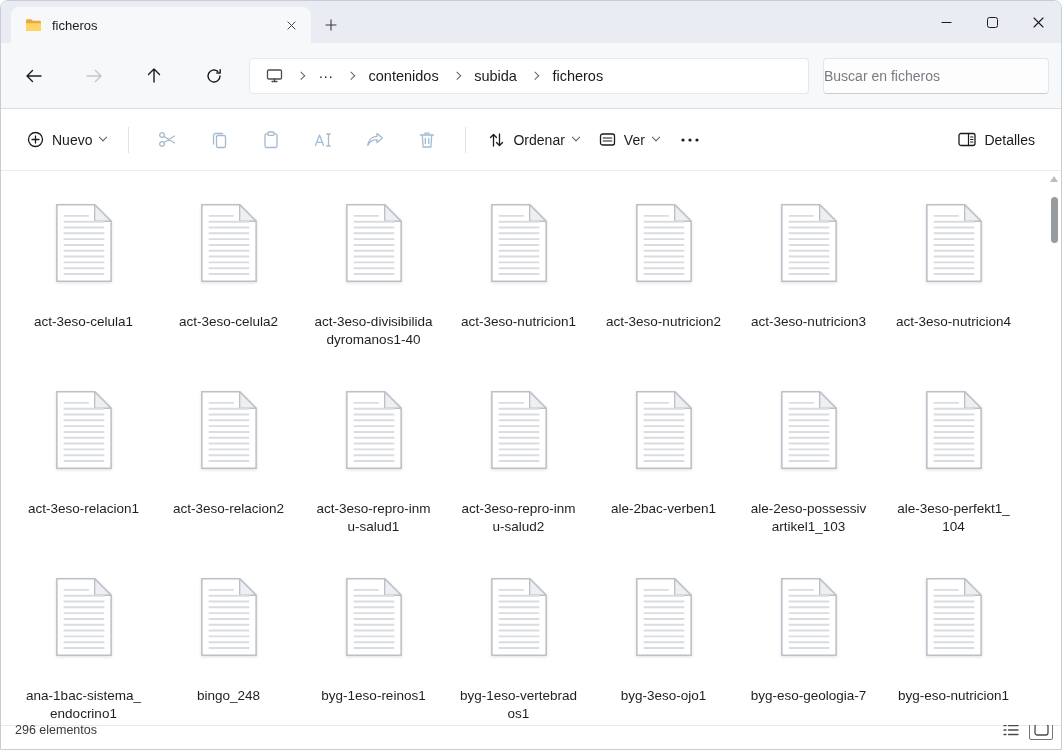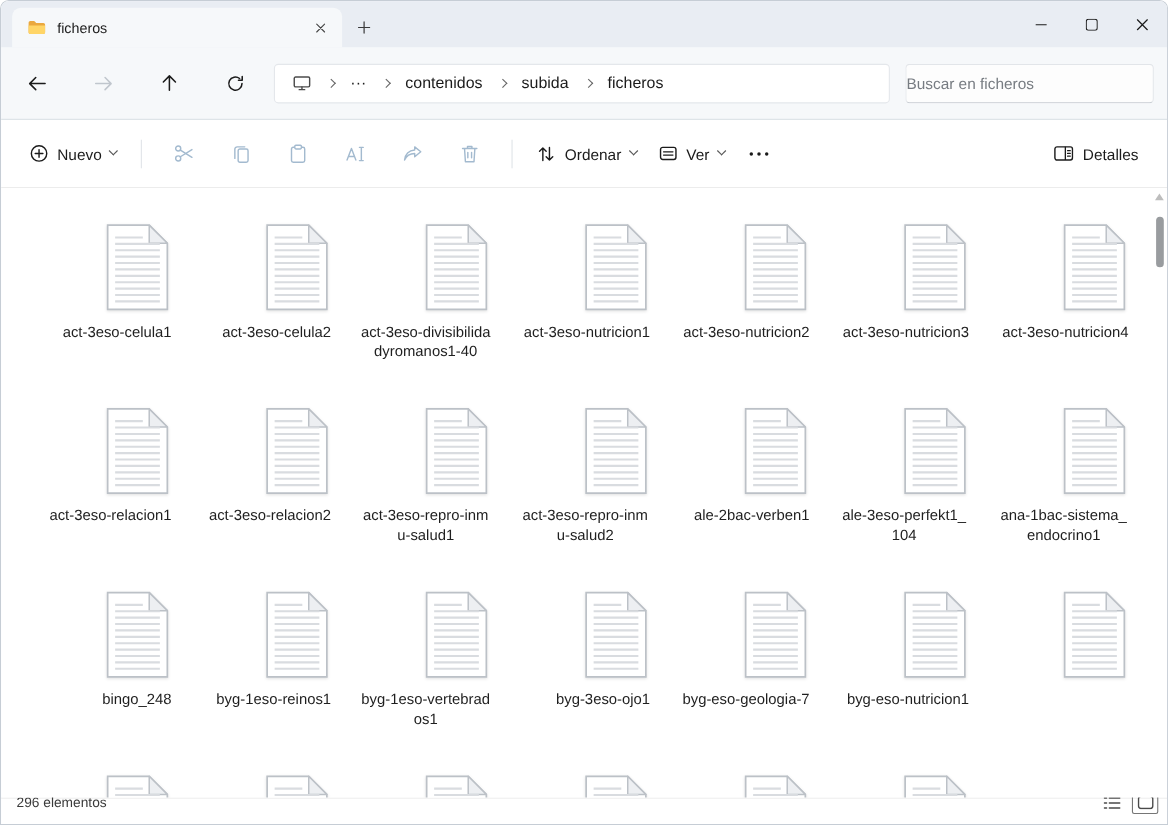--- a/index.html
+++ b/index.html
@@ -43,21 +43,21 @@
             padding:0 10px; border:none; background:none; font-family:inherit; border-radius:4px; cursor:default; }
   .tb-ico { width:52px; height:36px; display:flex; align-items:center; justify-content:center; border:none; background:none; border-radius:4px; }
   .sep { width:1px; height:26px; background:#e0e4e8; margin:0 12px; flex:0 0 auto; }
   .tb-more { width:42px; }
   .tb-right { margin-left:auto; }
   .dis { stroke:#a3bacf; }
 
   
   .content { position:relative; flex:1; background:#fff; overflow:hidden; }
   .grid { display:grid; grid-template-columns:repeat(7,145px); padding:32px 0 0 10px; row-gap:42px; }
-  .file { display:flex; flex-direction:column; align-items:flex-end; border-radius:4px; }
+  .file { display:flex; flex-direction:column; align-items:center; border-radius:4px;gap:20px; }
   .doc { filter:drop-shadow(0 1px 1.5px rgba(0,0,0,.12)); flex:0 0 auto; }
   .fname { margin-top:10px; max-width:118px; font-size:13.5px; line-height:17.5px; color:#1f1f1f;
            text-align:center; word-break:break-all; }
   .scrollbar { position:absolute; right:0; top:0; width:14px; height:100%; }
   .sb-top { position:absolute; right:3px; top:5px; width:0; height:0; border-left:4px solid transparent;
             border-right:4px solid transparent; border-bottom:6px solid #bdbdbd; }
   .thumb { position:absolute; right:3px; top:26px; width:7px; height:46px; background:#999c9f; border-radius:4px; }
 
   
   .statusbar { height:24px; background:#fff; border-top:1px solid #e9e9e9; display:flex; align-items:center;
@@ -347,20 +347,28 @@
 
   <div class="file">
     <svg class="doc" width="62" height="80" viewBox="0 0 64 82">
       <path d="M4 1.5h39L60 18.5V80.5H4z" fill="#ffffff" stroke="#bcc1c7" stroke-width="1.6"></path>
       <path d="M43 1.5V18.5H60Z" fill="#edeff2" stroke="#bcc1c7" stroke-width="1.4" stroke-linejoin="round"></path>
       <path stroke="#d9dce0" stroke-width="2" d="M11 13h26M11 19h42M11 25h42M11 31h42M11 37h42M11 43h42M11 49h42M11 55h42M11 61h42M11 67h42M11 73h42"></path>
     </svg>
     <div class="fname">ale-2bac-verben1</div>
   </div>
 
+  <div class="file">
+    <svg class="doc" width="62" height="80" viewBox="0 0 64 82">
+      <path d="M4 1.5h39L60 18.5V80.5H4z" fill="#ffffff" stroke="#bcc1c7" stroke-width="1.6"></path>
+      <path d="M43 1.5V18.5H60Z" fill="#edeff2" stroke="#bcc1c7" stroke-width="1.4" stroke-linejoin="round"></path>
+      <path stroke="#d9dce0" stroke-width="2" d="M11 13h26M11 19h42M11 25h42M11 31h42M11 37h42M11 43h42M11 49h42M11 55h42M11 61h42M11 67h42M11 73h42"></path>
+    </svg>
+    <div class="fname">ale-2eso-possessivartikel1_103</div>
+  </div>
 
   <div class="file">
     <svg class="doc" width="62" height="80" viewBox="0 0 64 82">
       <path d="M4 1.5h39L60 18.5V80.5H4z" fill="#ffffff" stroke="#bcc1c7" stroke-width="1.6"></path>
       <path d="M43 1.5V18.5H60Z" fill="#edeff2" stroke="#bcc1c7" stroke-width="1.4" stroke-linejoin="round"></path>
       <path stroke="#d9dce0" stroke-width="2" d="M11 13h26M11 19h42M11 25h42M11 31h42M11 37h42M11 43h42M11 49h42M11 55h42M11 61h42M11 67h42M11 73h42"></path>
     </svg>
     <div class="fname">ale-3eso-perfekt1_104</div>
   </div>
 

